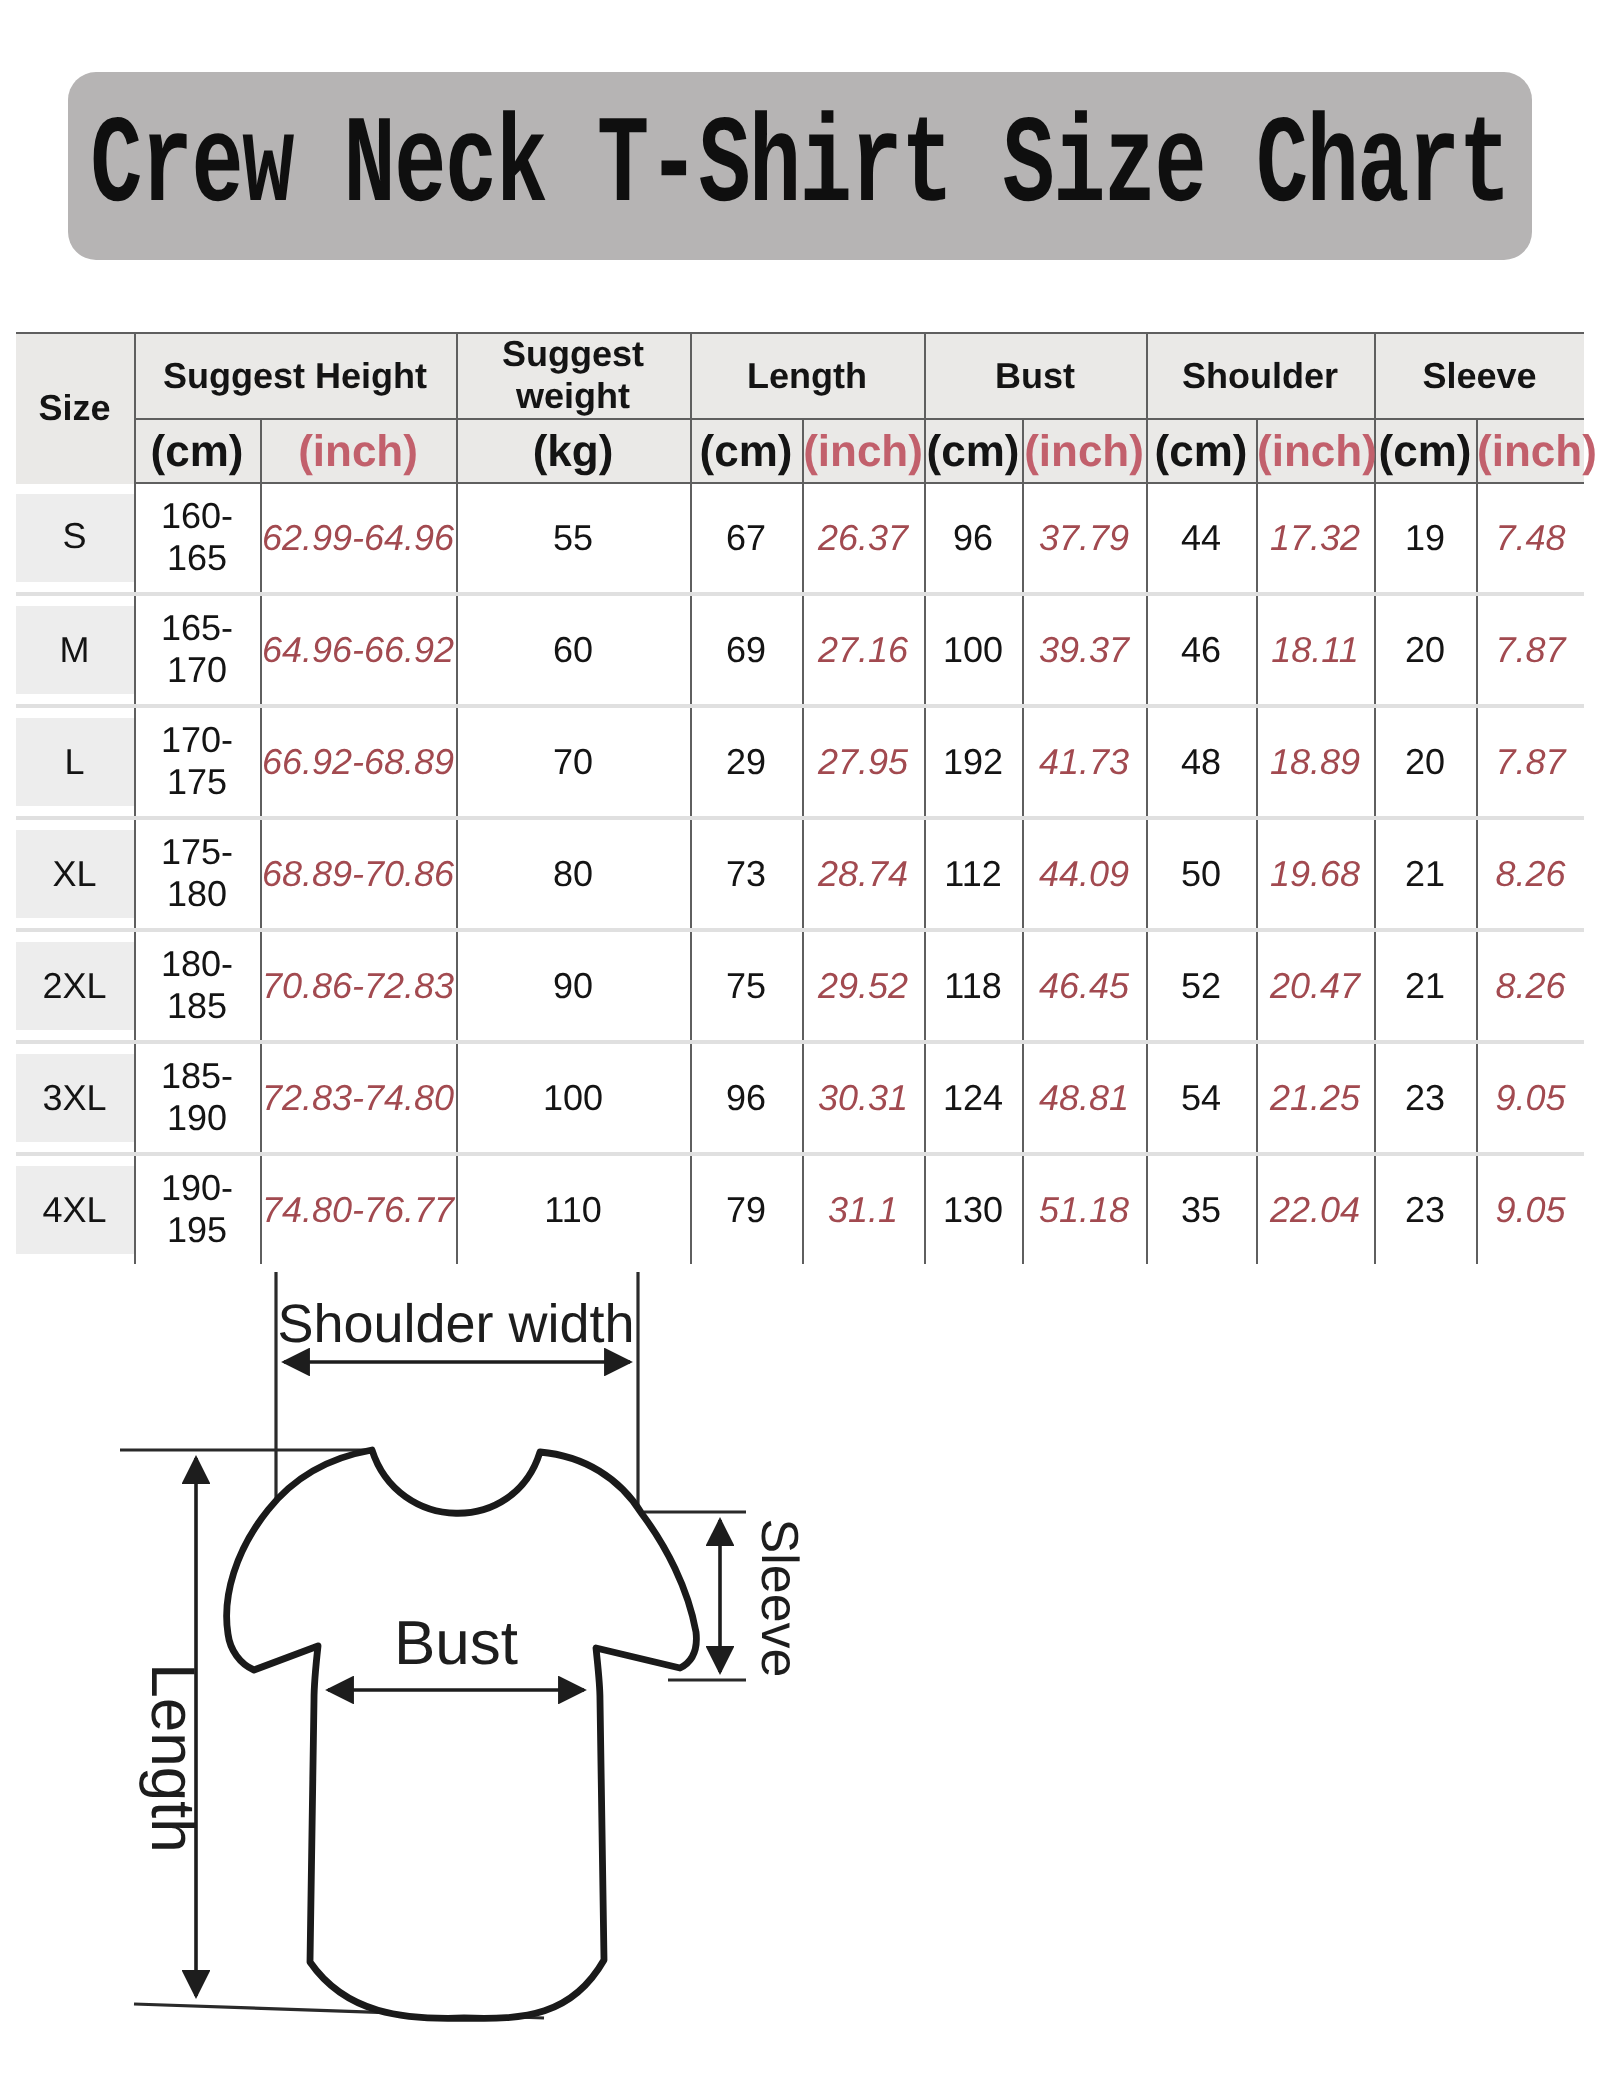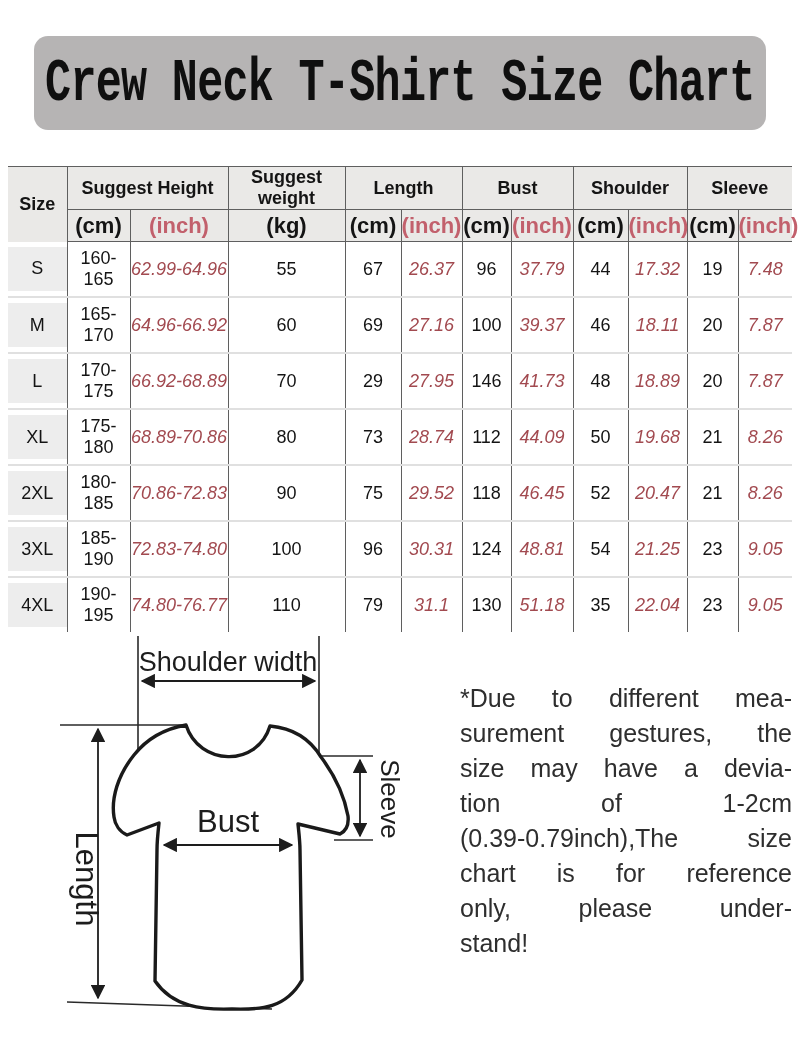--- a/index.html
+++ b/index.html
@@ -139,21 +139,21 @@
         </tr>
         <tr>
           <td>
             <div class="size-chip">L</div>
           </td>
           <td>170-175</td>
           <td class="red">66.92-68.89</td>
           <td>70</td>
           <td>29</td>
           <td class="red">27.95</td>
-          <td>146</td>
+          <td>192</td>
           <td class="red">41.73</td>
           <td>48</td>
           <td class="red">18.89</td>
           <td>20</td>
           <td class="red">7.87</td>
         </tr>
         <tr>
           <td>
             <div class="size-chip">XL</div>
           </td>
@@ -259,24 +259,14 @@
       <line x1="134" y1="227" x2="262" y2="227" marker-start="url(#ah)" marker-end="url(#ah)"></line>
       <line x1="330" y1="142" x2="330" y2="218" marker-start="url(#ah)" marker-end="url(#ah)"></line>
     </g>
 
     <text x="198" y="53" text-anchor="middle" font-size="27">Shoulder width</text>
     <text x="198" y="214" text-anchor="middle" font-size="31">Bust</text>
     <text transform="translate(46,261) rotate(90)" text-anchor="middle" font-size="31">Length</text>
     <text transform="translate(351,181) rotate(90)" text-anchor="middle" font-size="26">Sleeve</text>
   </svg>
 
-  <div class="note">
-      <div class="note-line">*Due to different mea-</div>
-      <div class="note-line">surement gestures, the</div>
-      <div class="note-line">size may have a devia-</div>
-      <div class="note-line">tion of 1-2cm</div>
-      <div class="note-line">(0.39-0.79inch),The size</div>
-      <div class="note-line">chart is for reference</div>
-      <div class="note-line">only, please under-</div>
-      <div class="note-line">stand!</div>
-    </div>
 
 </div>
 
 </body></html>

